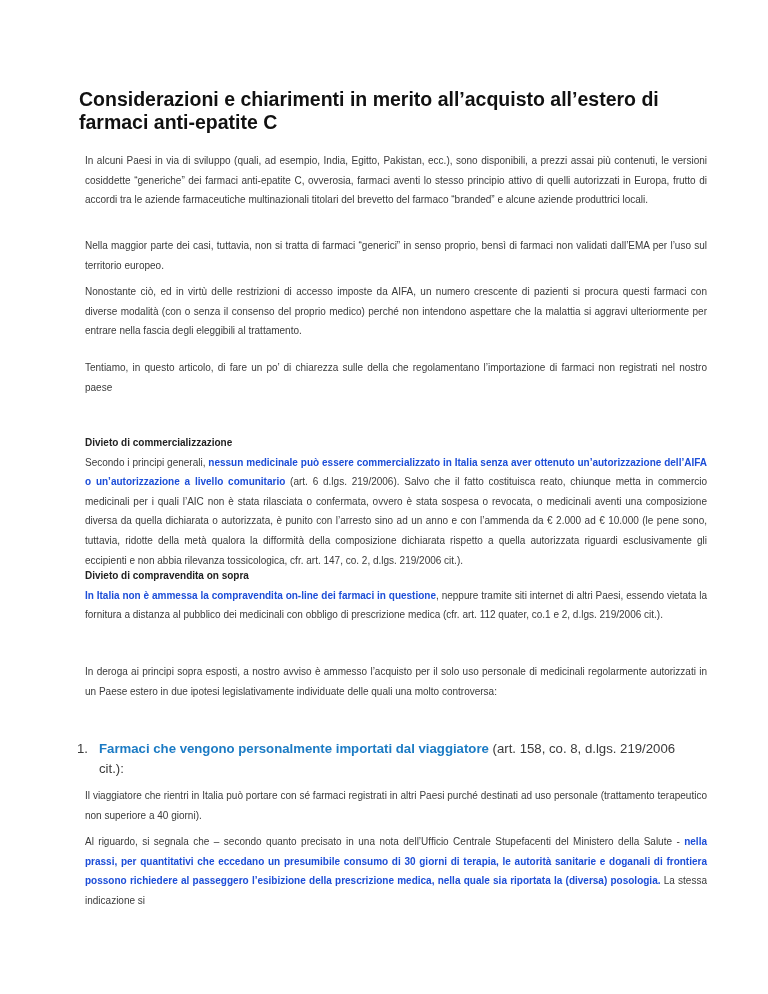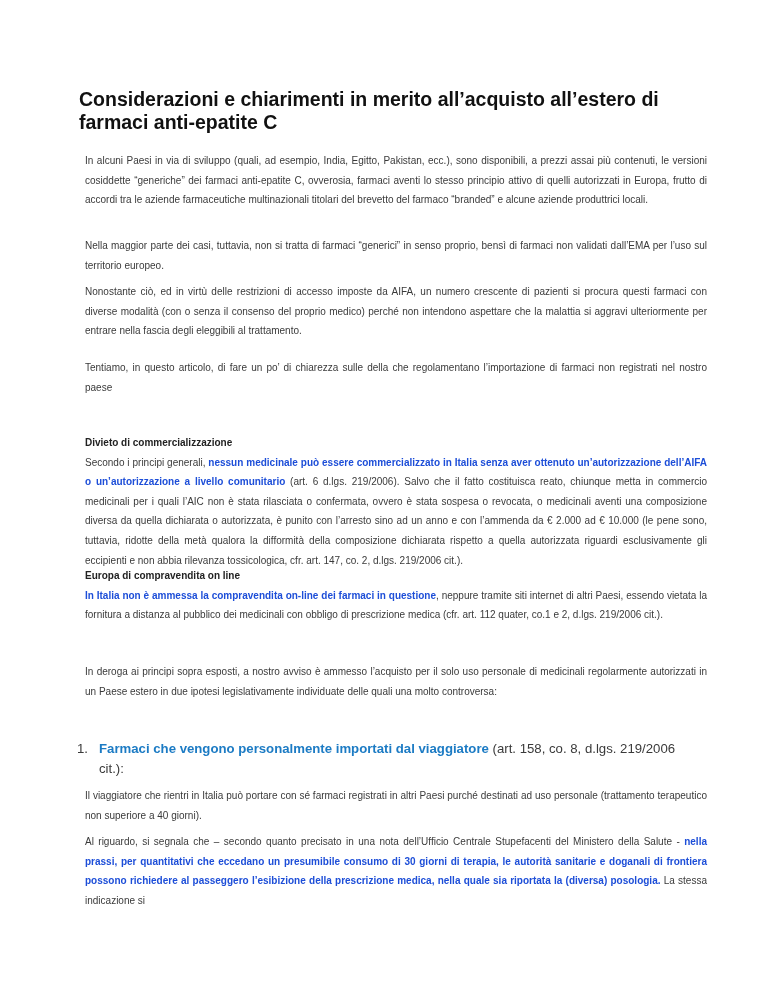--- a/index.html
+++ b/index.html
@@ -86,21 +86,21 @@
 
   <p class="p" style="top:282px;">Nonostante ciò, ed in virtù delle restrizioni di accesso imposte da AIFA, un numero crescente di pazienti si procura questi farmaci con diverse modalità (con o senza il consenso del proprio medico) perché non intendono aspettare che la malattia si aggravi ulteriormente per entrare nella fascia degli eleggibili al trattamento.</p>
 
   <p class="p" style="top:358px;">Tentiamo, in questo articolo, di fare un po’ di chiarezza sulle della che regolamentano l’importazione di farmaci non registrati nel nostro paese</p>
 
   <div class="p" style="top:405px;margin-top:28px;">
     <span class="section-title">Divieto di commercializzazione</span><span>Secondo i principi generali, </span><b>nessun medicinale può essere commercializzato in Italia senza aver ottenuto un’autorizzazione dell’AIFA o un’autorizzazione a livello comunitario</b><span> (art. 6 d.lgs. 219/2006). Salvo che il fatto costituisca reato, chiunque metta in commercio medicinali per i quali l’AIC non è stata rilasciata o confermata, ovvero è stata sospesa o revocata, o medicinali aventi una composizione diversa da quella dichiarata o autorizzata, è punito con l’arresto sino ad un anno e con l’ammenda da € 2.000 ad € 10.000 (le pene sono, tuttavia, ridotte della metà qualora la difformità della composizione dichiarata rispetto a quella autorizzata riguardi esclusivamente gli eccipienti e non abbia rilevanza tossicologica, cfr. art. 147, co. 2, d.lgs. 219/2006 cit.).</span>
   </div>
 
   <div class="p" style="top:566px;">
-    <span class="section-title">Europa di compravendita on line</span><b>In Italia non è ammessa la compravendita on-line dei farmaci in questione</b><span>, neppure tramite siti internet di altri Paesi, essendo vietata la fornitura a distanza al pubblico dei medicinali con obbligo di prescrizione medica (cfr. art. 112 quater, co.1 e 2, d.lgs. 219/2006 cit.).</span>
+    <span class="section-title">Divieto di compravendita on sopra</span><b>In Italia non è ammessa la compravendita on-line dei farmaci in questione</b><span>, neppure tramite siti internet di altri Paesi, essendo vietata la fornitura a distanza al pubblico dei medicinali con obbligo di prescrizione medica (cfr. art. 112 quater, co.1 e 2, d.lgs. 219/2006 cit.).</span>
   </div>
 
   <div class="p" style="top:662px;">
     <span> In deroga ai principi sopra esposti, a nostro avviso è ammesso l’acquisto per il solo uso personale di medicinali regolarmente autorizzati in un Paese estero in due ipotesi legislativamente individuate delle quali una molto controversa:</span>
   </div>
 
   <div class="list-item" style="top:739px;">
     <span class="list-num">1.</span>
     <a class="link">Farmaci che vengono personalmente importati dal viaggiatore</a><span> (art. 158, co. 8, d.lgs. 219/2006 cit.):</span>
   </div>

